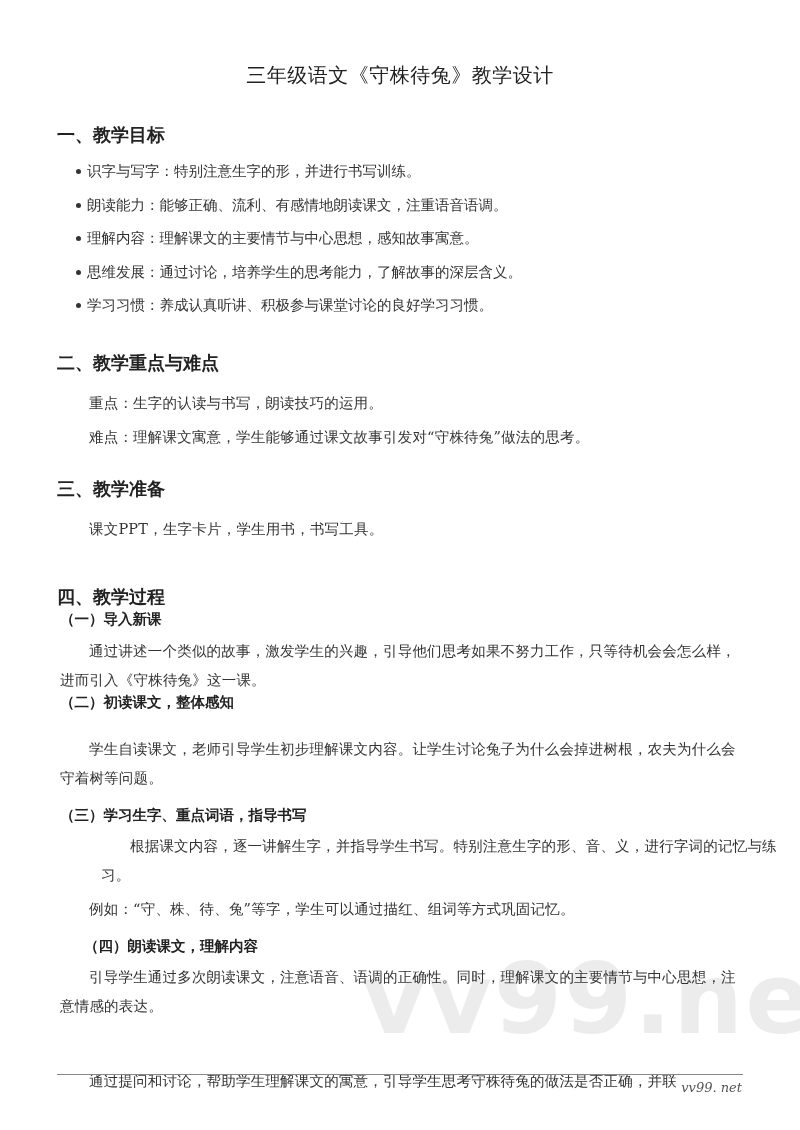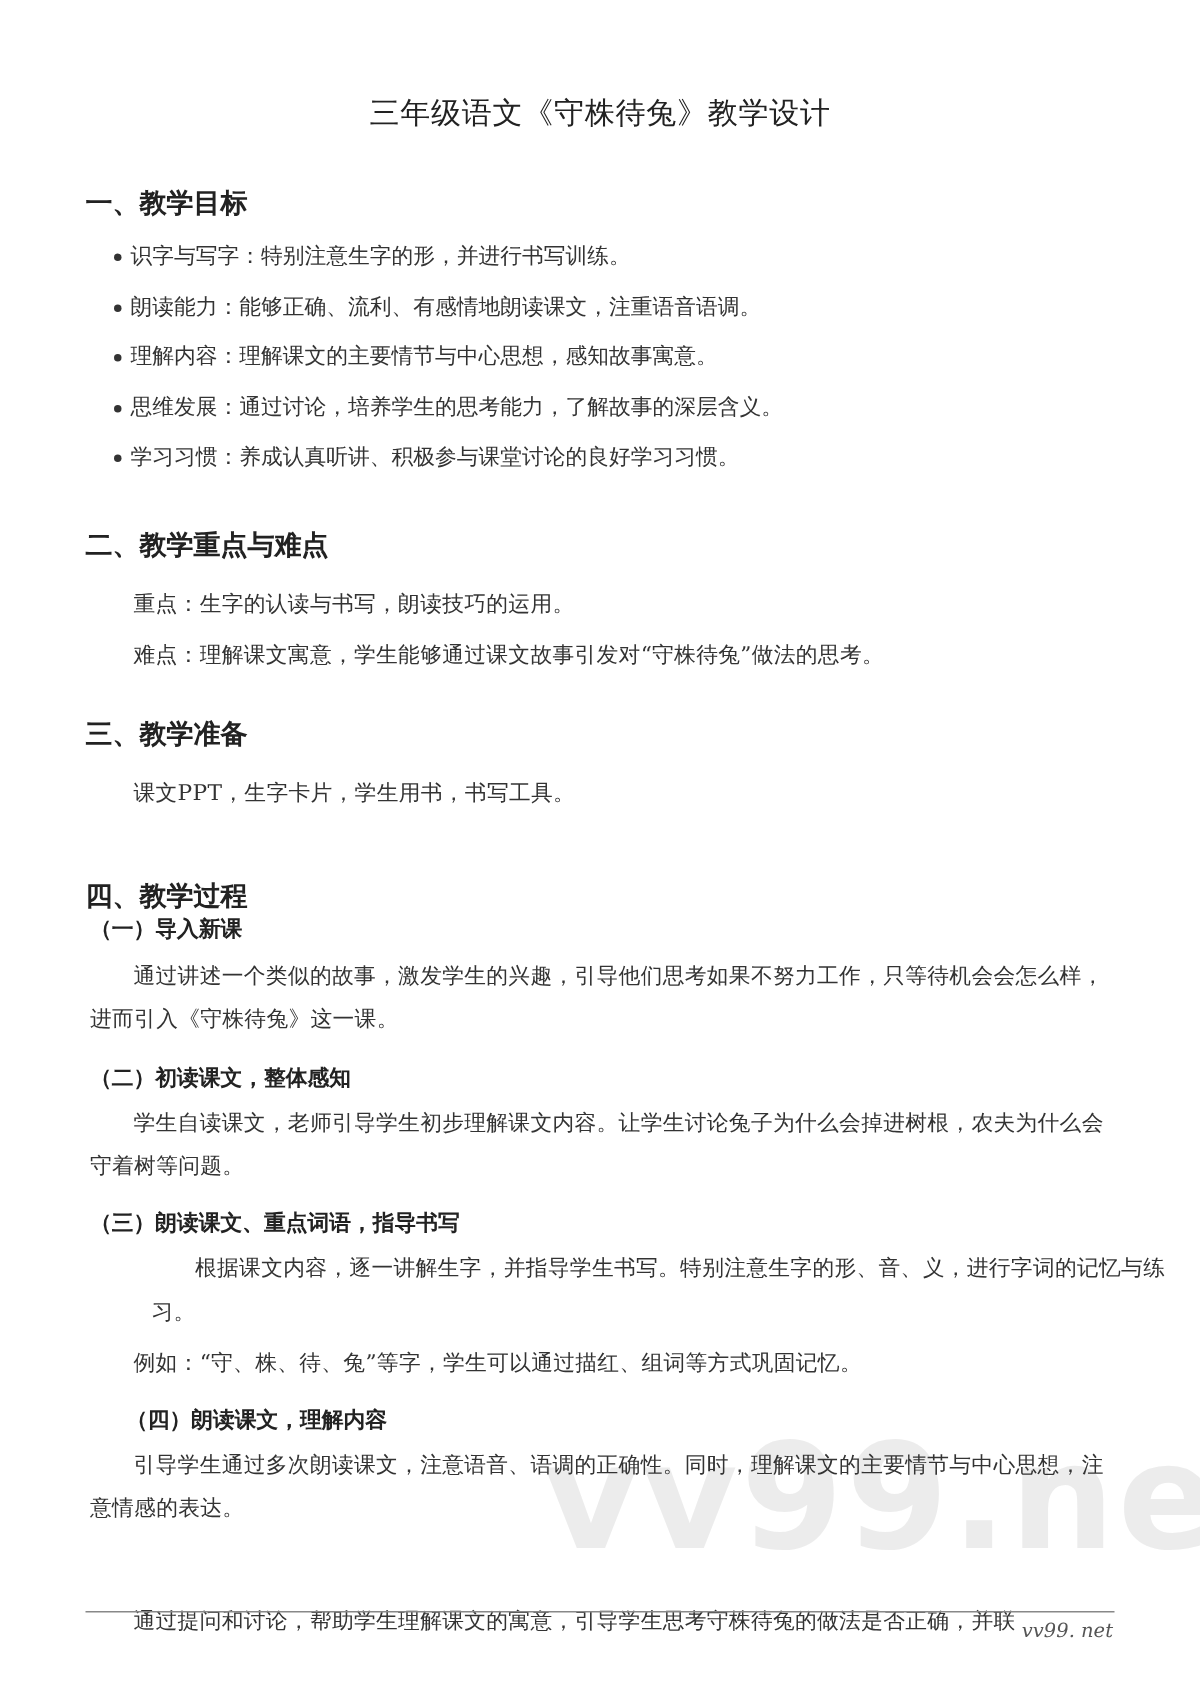--- a/index.html
+++ b/index.html
@@ -155,24 +155,24 @@
   <div class="para single" style="top:426px;">难点：理解课文寓意，学生能够通过课文故事引发对“守株待兔”做法的思考。</div>
 
   <div class="h2" style="top:477px;">三、教学准备</div>
   <div class="para single" style="top:518px;">课文PPT，生字卡片，学生用书，书写工具。</div>
 
   <div class="h2" style="top:567px;margin-top:18px;">四、教学过程</div>
 
   <div class="h3" style="top:610px;text-align:center;">（一）导入新课</div>
   <div class="para" style="top:637px;">通过讲述一个类似的故事，激发学生的兴趣，引导他们思考如果不努力工作，只等待机会会怎么样，进而引入《守株待兔》这一课。</div>
 
-  <div class="h3" style="top:709px;">（二）初读课文，整体感知</div>
+  <div class="h3" style="top:693px;">（二）初读课文，整体感知</div>
   <div class="para" style="top:735px;">学生自读课文，老师引导学生初步理解课文内容。让学生讨论兔子为什么会掉进树根，农夫为什么会守着树等问题。</div>
 
-  <div class="h3" style="top:806px;">（三）朗读课文、重点词语，指导书写</div>
+  <div class="h3" style="top:806px;">（三）学习生字、重点词语，指导书写</div>
   <div class="para" style="top:832px;margin-left:41px;">根据课文内容，逐一讲解生字，并指导学生书写。特别注意生字的形、音、义，进行字词的记忆与练习。</div>
   <div class="para single" style="top:898px;">例如：“守、株、待、兔”等字，学生可以通过描红、组词等方式巩固记忆。</div>
 
   <div class="h3" style="top:937px;margin-left:24px;">（四）朗读课文，理解内容</div>
   <div class="para" style="top:963px;">引导学生通过多次朗读课文，注意语音、语调的正确性。同时，理解课文的主要情节与中心思想，注意情感的表达。</div>
   <div class="para single" style="top:1038px;margin-top:32px;">通过提问和讨论，帮助学生理解课文的寓意，引导学生思考守株待兔的做法是否正确，并联</div>
 
   <div class="footer-rule"></div>
   <div class="footer-text">vv99. net</div>
 </div>

